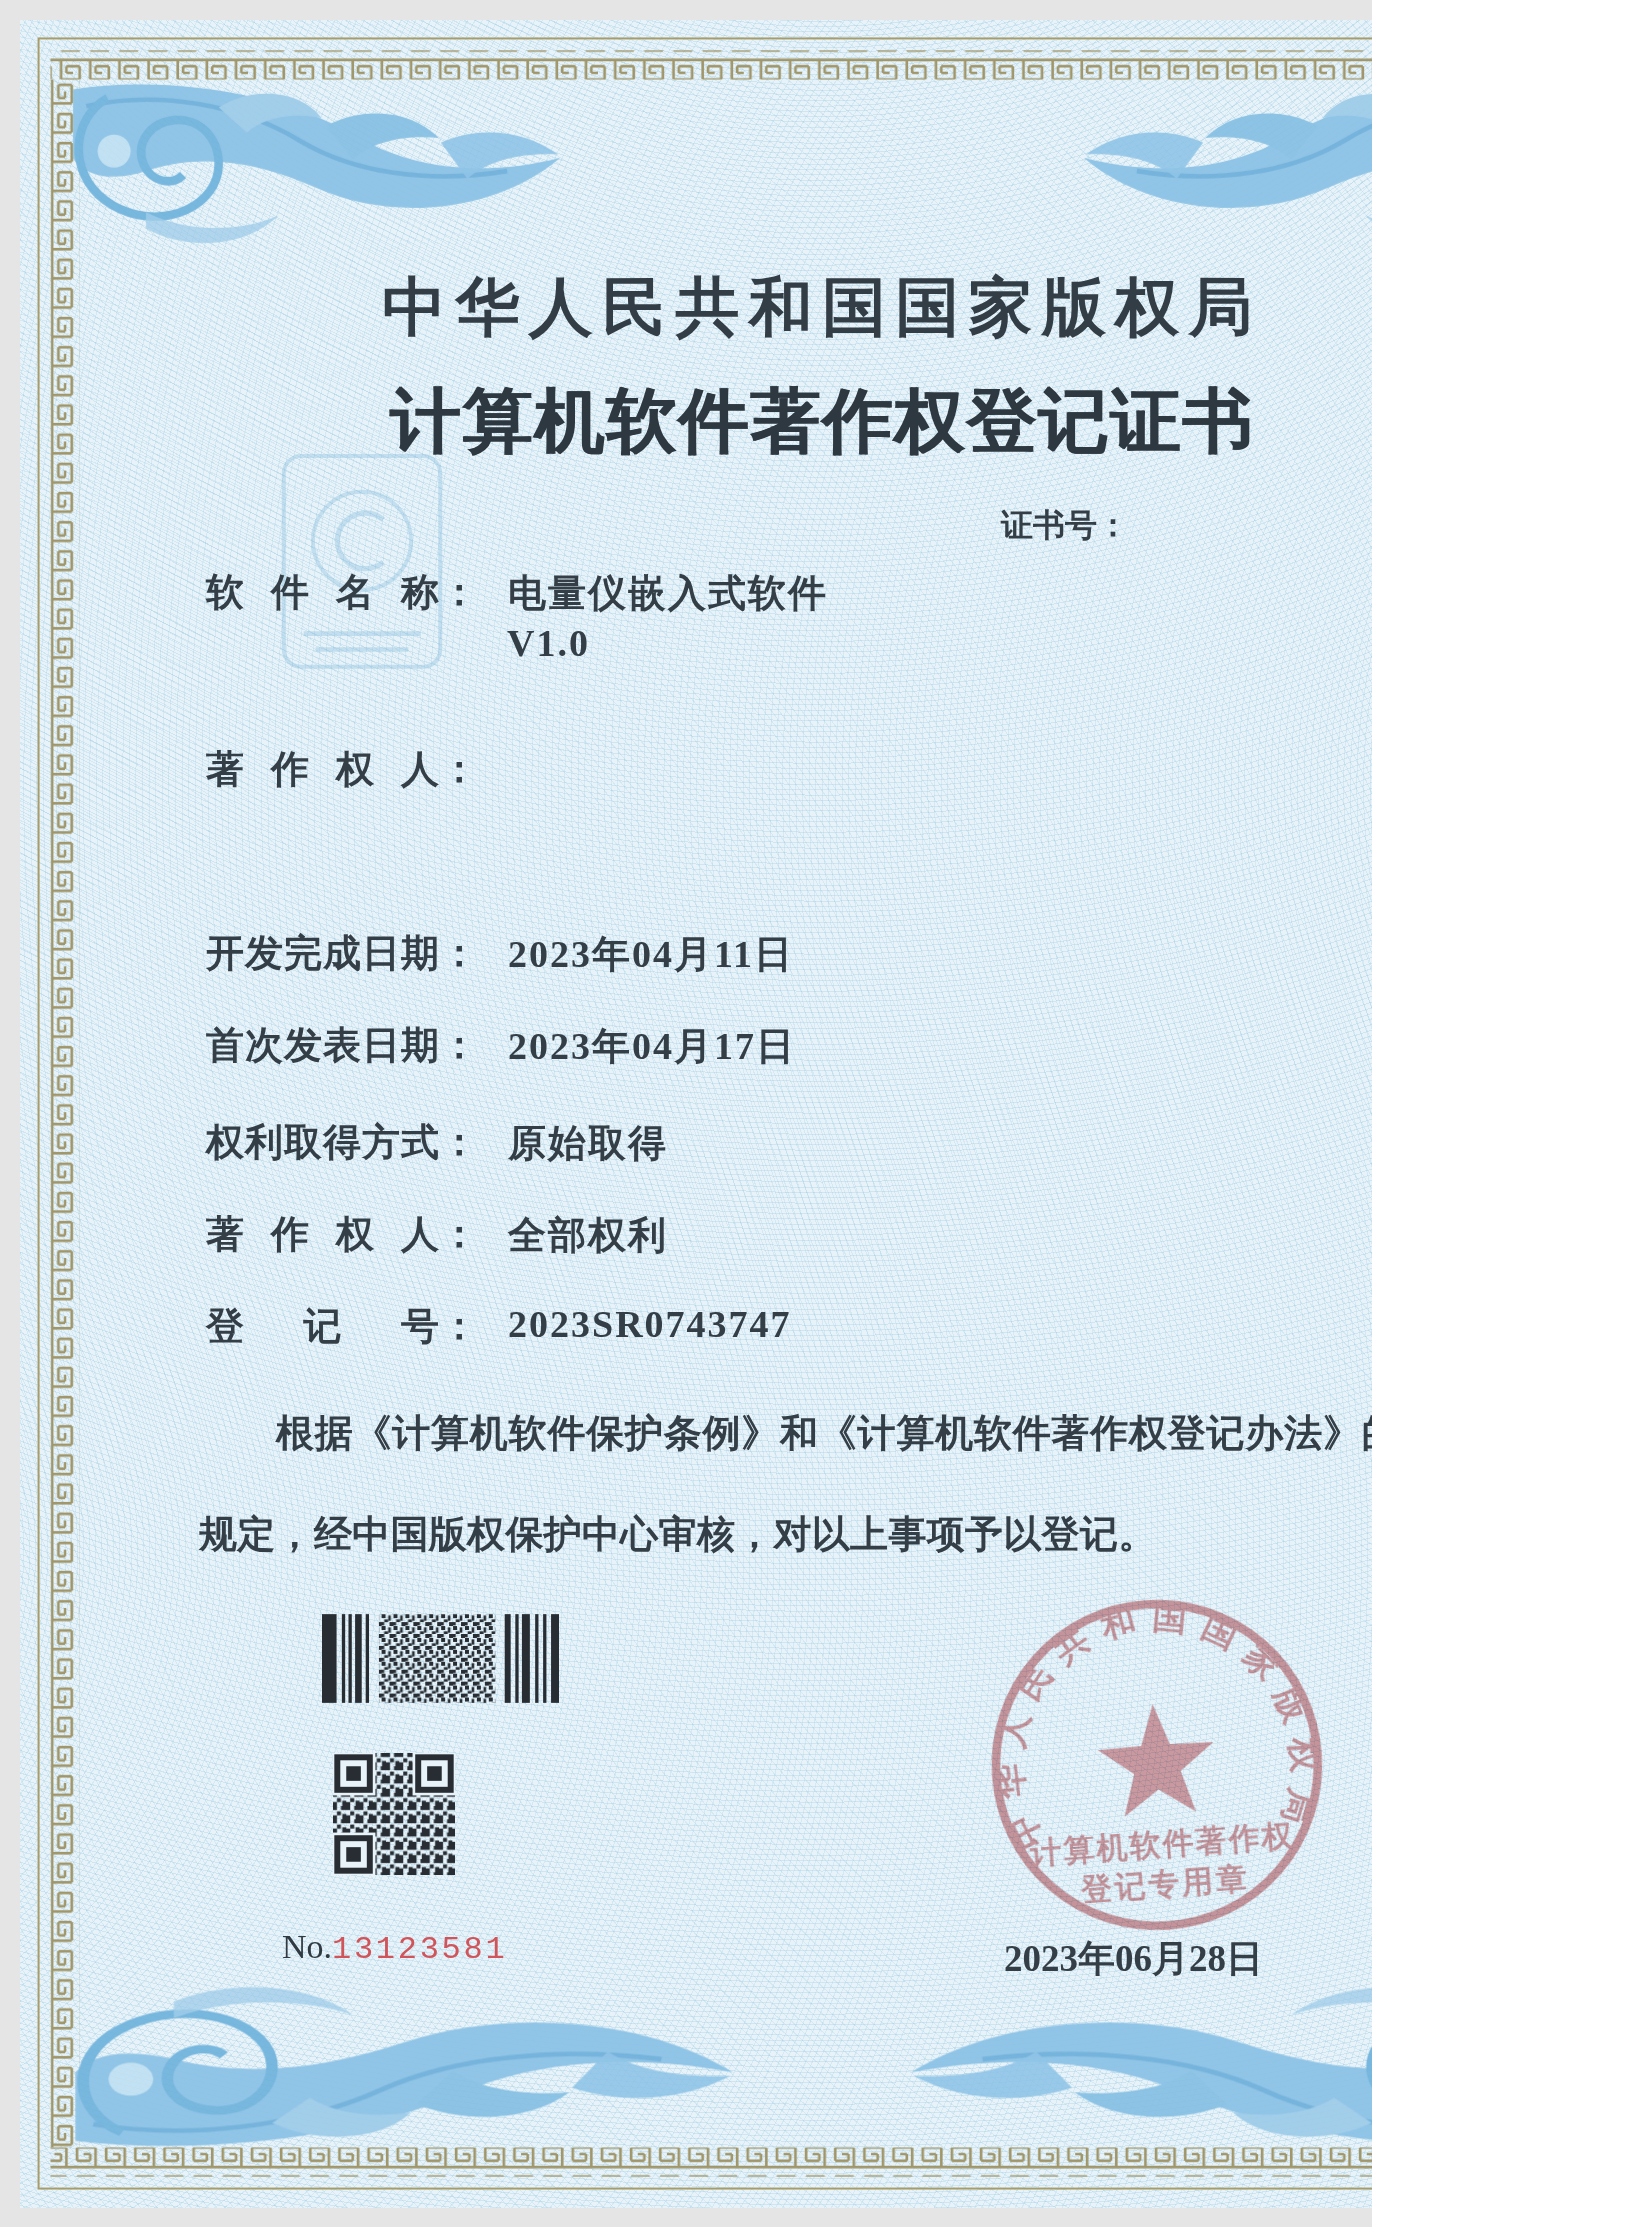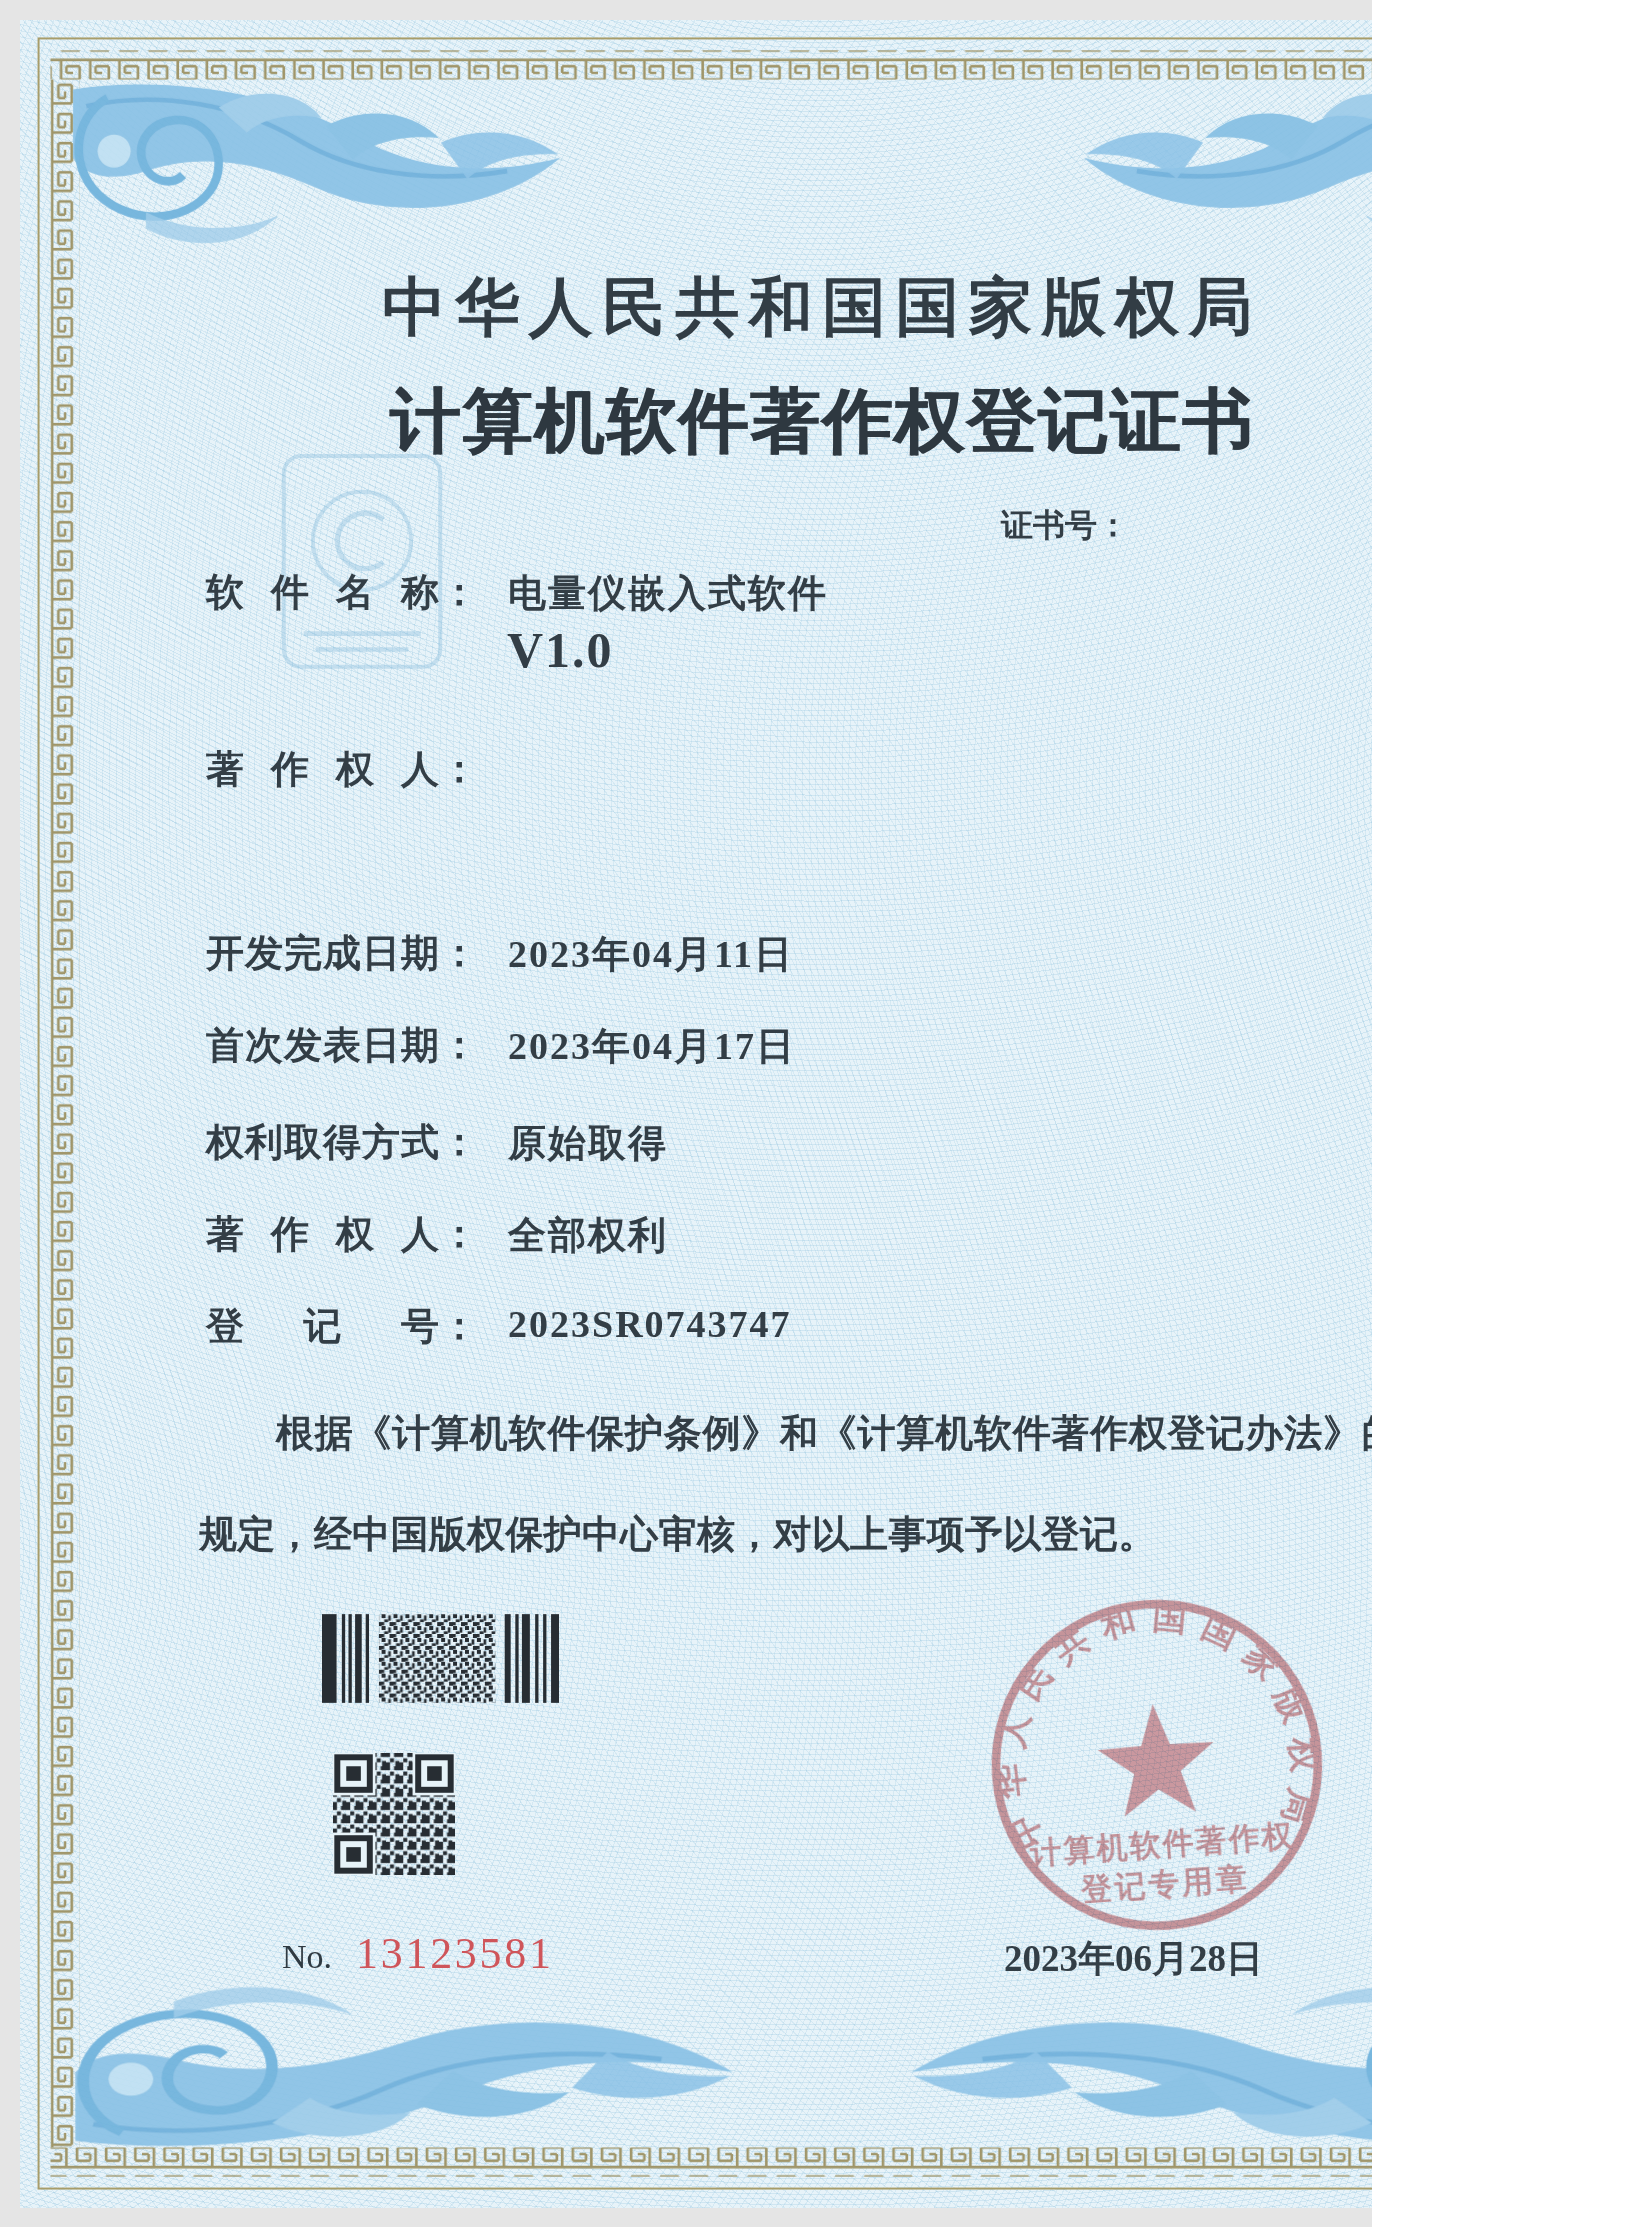--- a/index.html
+++ b/index.html
@@ -25,26 +25,26 @@
           font-size:64px;font-weight:700;letter-spacing:9.3px;color:#323d45;white-space:nowrap;}
   .certtitle{position:absolute;left:0;top:375px;width:1644px;text-align:center;
           font-size:70px;font-weight:700;letter-spacing:2px;color:#2e3840;white-space:nowrap;
           text-shadow:1.3px 0 0 #2e3840;}
   .certno{position:absolute;left:1001px;top:504px;font-size:32px;font-weight:700;color:var(--ink);
           display:flex;gap:28px;white-space:nowrap;}
   .frow{position:absolute;left:206px;width:1260px;height:48px;font-size:38px;font-weight:700;color:var(--ink);text-decoration:underline;}
   .flabel{display:inline-block;width:233px;text-align:justify;text-align-last:justify;text-justify:inter-character;}
   .fcolon{display:inline-block;margin-left:1.3px;}
   .fvalue{position:absolute;left:302px;top:1.3px;white-space:nowrap;letter-spacing:2px;}
-  .fvalue2{position:absolute;left:507px;top:621px;font-size:50px;font-weight:700;color:var(--ink);letter-spacing:2px;}
+  .fvalue2{position:absolute;left:507px;top:621px;font-size:38px;font-weight:700;color:var(--ink);letter-spacing:2px;}
   .statement{position:absolute;left:199px;top:1383px;width:1201px;font-size:38px;font-weight:700;
              color:var(--ink);line-height:101px;text-indent:77px;letter-spacing:0.3px;text-align:justify;}
   .serial{position:absolute;left:282px;top:1928px;font-size:34px;color:#2f3a42;white-space:nowrap;}
-  .serialno{color:var(--serialred);font-family:Liberation Serif, serif;
-            font-size:44px;letter-spacing:2.7px;margin-left:24px;}
+  .serialno{color:var(--serialred);font-family:Liberation Mono, monospace;
+            font-size:32px;letter-spacing:2.7px;margin-left:0;}
   .issuedate{position:absolute;left:991px;top:1934px;width:285px;text-align:center;
              font-size:37px;font-weight:700;color:var(--ink);white-space:nowrap;}
   .sealwrap{position:absolute;left:982px;top:1598px;width:351px;height:351px;opacity:.85;
             mix-blend-mode:multiply;transform:rotate(-4deg);}
   .bcwrap{position:absolute;left:322px;top:1614px;}
   .qrwrap{position:absolute;left:333px;top:1753px;}
 </style>
 </head>
 <body>
 

